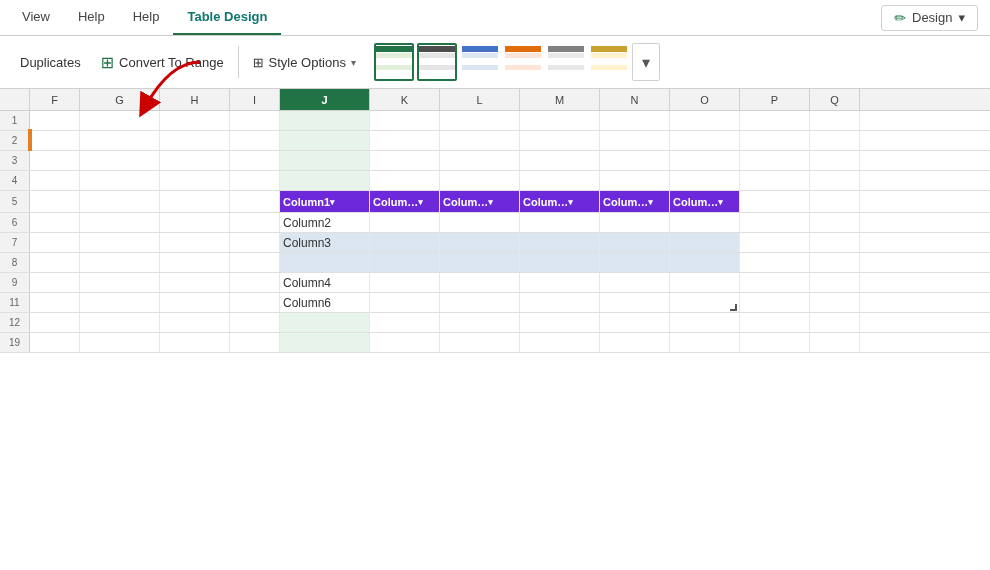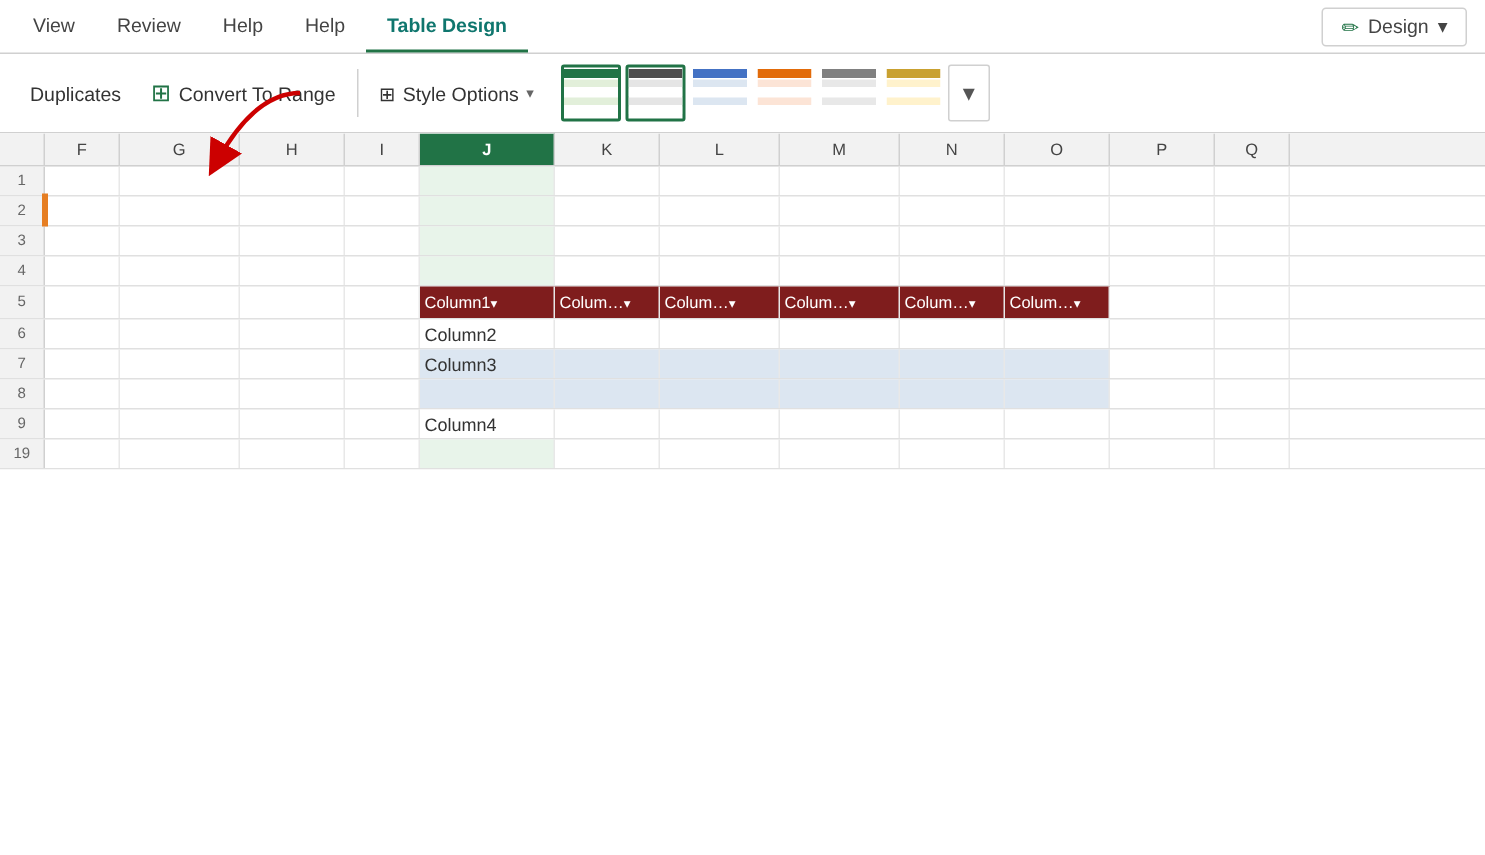--- a/index.html
+++ b/index.html
@@ -37,33 +37,32 @@
     .col-headers { display: flex; background: #f2f2f2; border-bottom: 1px solid #d0d0d0; height: 22px; }
     .col-header { display: flex; align-items: center; justify-content: center; font-size: 11px; color: #444; border-right: 1px solid #d0d0d0; flex-shrink: 0; }
     .col-header.selected { background: #217346; color: #fff; font-weight: 600; }
     .row-num-header { width: 30px; border-right: 1px solid #d0d0d0; background: #f2f2f2; flex-shrink: 0; }
 
     
     .grid-body { overflow: hidden; }
     .grid-row { display: flex; height: 20px; border-bottom: 1px solid #e0e0e0; }
     .row-num { width: 30px; background: #f2f2f2; border-right: 1px solid #d0d0d0; display: flex; align-items: center; justify-content: center; font-size: 10px; color: #666; flex-shrink: 0; }
     .grid-cell { border-right: 1px solid #e8e8e8; flex-shrink: 0; display: flex; align-items: center; padding-left: 3px; font-size: 12px; overflow: hidden; }
-    .grid-cell.table-header { background: #7f1d1d; color: #fff; font-weight: 400; font-size: 11px; }
+    .grid-cell.table-header { background: #6d28d9; color: #fff; font-weight: 700; font-size: 11px; }
     .grid-cell.table-data-blue { background: #dce6f1; color: #333; }
     .grid-cell.table-data-white { background: #fff; color: #333; }
     .grid-cell.selected-col { background: #e8f4ea; }
   </style>
 </head>
 <body>
 
 <div class="ribbon">
 
   <div class="tab-bar">
     <div class="tab-item">View</div>
-    <div class="tab-item">Review</div>
     <div class="tab-item">Help</div>
     <div class="tab-item">Help</div>
     <div class="tab-item active">Table Design</div>
     <div class="tab-spacer"></div>
     <div class="editing-btn">
       <span class="pencil-icon">✏</span>
       <span>Design</span>
       <span>▾</span>
     </div>
   </div>
@@ -331,21 +330,53 @@
       <div class="grid-cell table-data-white" style="width:70px"></div>
       <div class="grid-cell table-data-white" style="width:80px"></div>
       <div class="grid-cell table-data-white" style="width:80px"></div>
       <div class="grid-cell table-data-white" style="width:70px"></div>
       <div class="grid-cell table-data-white" style="width:70px"></div>
       <div class="grid-cell" style="width:70px"></div>
       <div class="grid-cell" style="width:50px"></div>
     </div>
 
 
-
+    <div class="grid-row" style="position:relative;">
+      <div class="row-num">11</div>
+      <div class="grid-cell" style="width:50px"></div>
+      <div class="grid-cell" style="width:80px"></div>
+      <div class="grid-cell" style="width:70px"></div>
+      <div class="grid-cell" style="width:50px"></div>
+      <div class="grid-cell table-data-white" style="width:90px">Column6</div>
+      <div class="grid-cell table-data-white" style="width:70px"></div>
+      <div class="grid-cell table-data-white" style="width:80px"></div>
+      <div class="grid-cell table-data-white" style="width:80px"></div>
+      <div class="grid-cell table-data-white" style="width:70px"></div>
+      <div class="grid-cell table-data-white" style="position:relative;width:70px;">
+        <div style="position:absolute;bottom:1px;right:2px;width:7px;height:7px;border-right:2px solid #555;border-bottom:2px solid #555;"></div>
+      </div>
+      <div class="grid-cell" style="width:70px"></div>
+      <div class="grid-cell" style="width:50px"></div>
+    </div>
+
+    <div class="grid-row">
+      <div class="row-num">12</div>
+      <div class="grid-cell" style="width:50px"></div>
+      <div class="grid-cell" style="width:80px"></div>
+      <div class="grid-cell" style="width:70px"></div>
+      <div class="grid-cell" style="width:50px"></div>
+      <div class="grid-cell selected-col" style="width:90px"></div>
+      <div class="grid-cell" style="width:70px"></div>
+      <div class="grid-cell" style="width:80px"></div>
+      <div class="grid-cell" style="width:80px"></div>
+      <div class="grid-cell" style="width:70px"></div>
+      <div class="grid-cell" style="width:70px"></div>
+      <div class="grid-cell" style="width:70px"></div>
+      <div class="grid-cell" style="width:50px"></div>
+    </div>
     <div class="grid-row">
       <div class="row-num">19</div>
       <div class="grid-cell" style="width:50px"></div>
       <div class="grid-cell" style="width:80px"></div>
       <div class="grid-cell" style="width:70px"></div>
       <div class="grid-cell" style="width:50px"></div>
       <div class="grid-cell selected-col" style="width:90px"></div>
       <div class="grid-cell" style="width:70px"></div>
       <div class="grid-cell" style="width:80px"></div>
       <div class="grid-cell" style="width:80px"></div>

